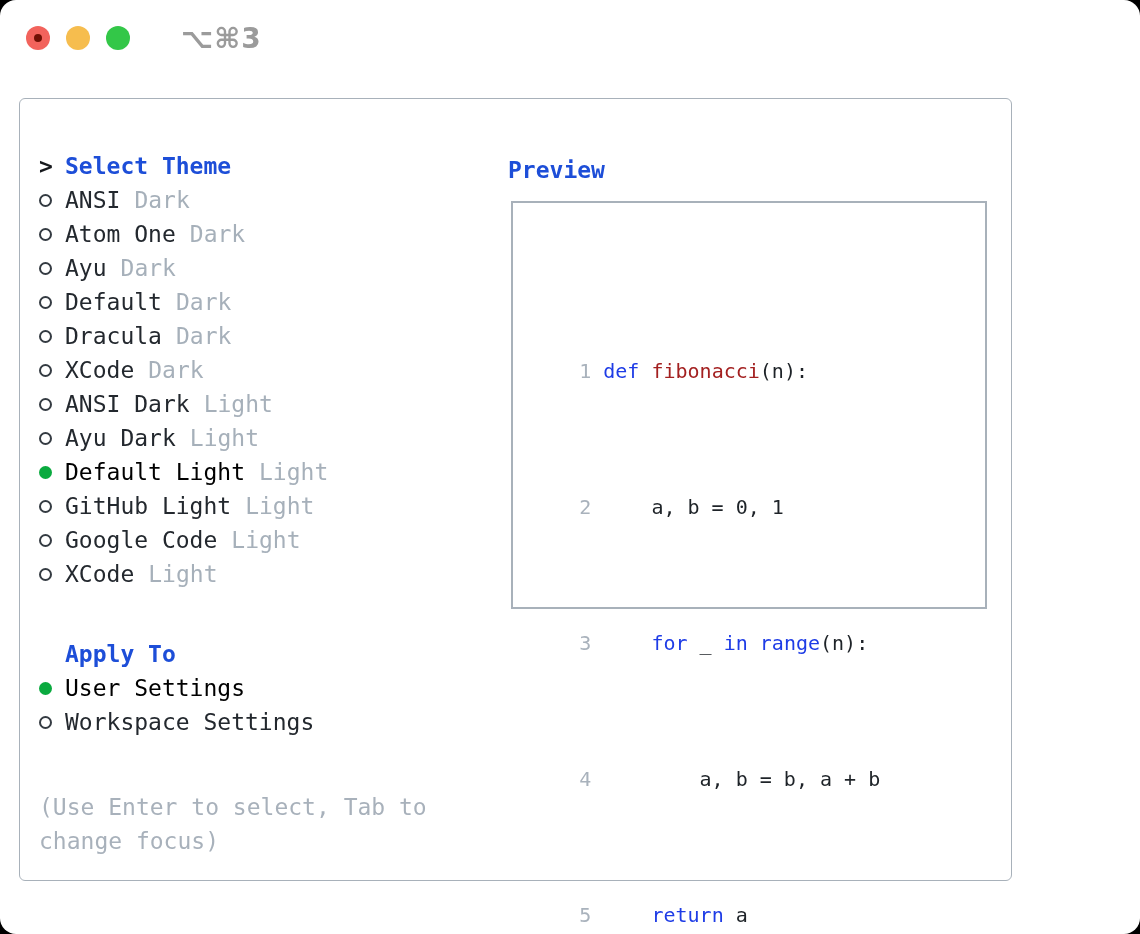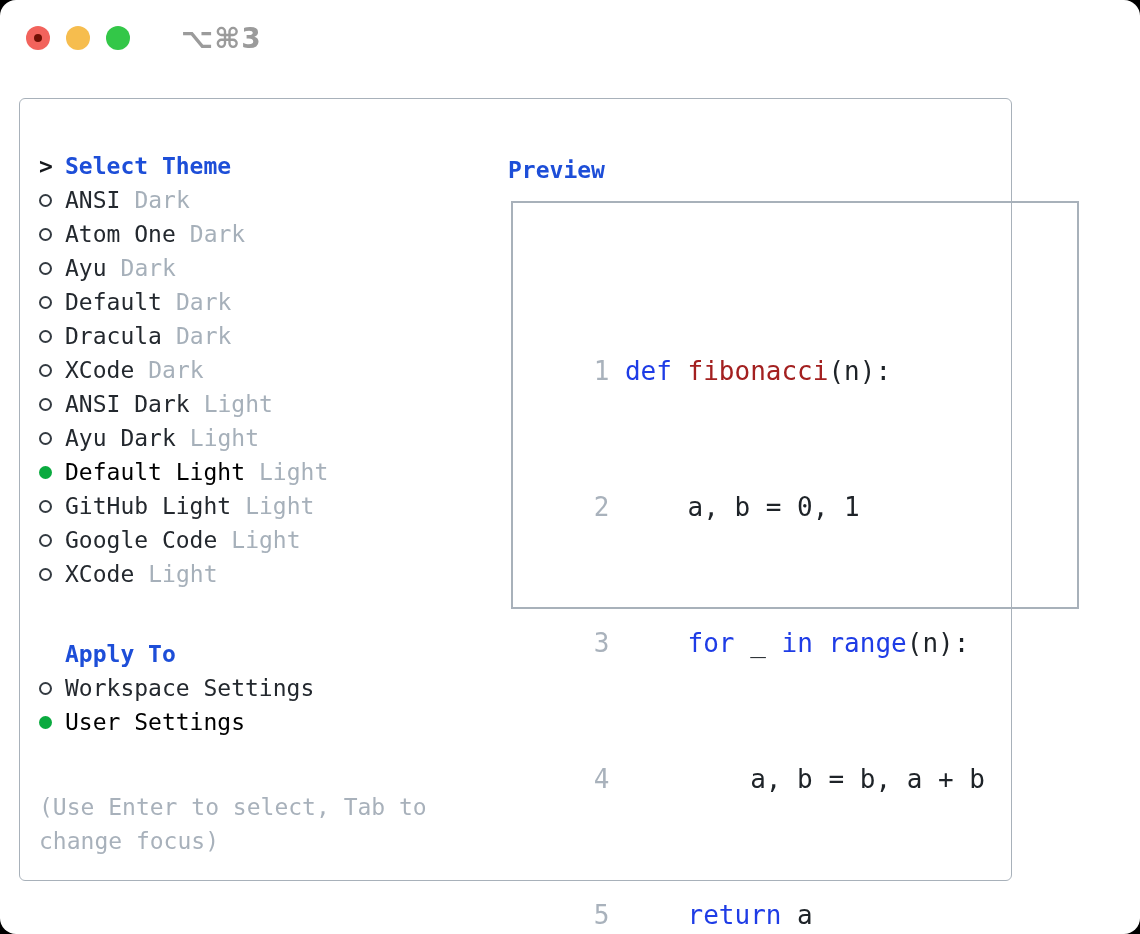--- a/index.html
+++ b/index.html
@@ -35,23 +35,23 @@
   .cursor{font-weight:bold;color:#17191d;}
   .header-text{font-weight:bold;color:#1d4ed8;}
   .t-var{color:#a6b0ba;margin-left:14px;}
   .apply-section{margin-top:46px;}
   .help-text{
     margin-top:51px;width:450px;color:#a8b1bb;line-height:34px;font-size:23px;
   }
   
   .preview-title{position:absolute;left:488px;top:50px;height:34px;display:flex;align-items:flex-end;font-size:23px;}
   .preview-box{
-    position:absolute;left:491px;top:102px;width:568px;height:408px;
+    position:absolute;left:491px;top:102px;width:476px;height:408px;
     border:2px solid #a8b1ba;box-sizing:border-box;
-    padding:49px 0 0 18px;font-size:26px;line-height:34px;white-space:pre;color:#1e2328;
+    padding:49px 0 0 18px;font-size:20px;line-height:34px;white-space:pre;color:#1e2328;
   }
   .cline{height:34px;white-space:pre;}
   .blank{height:34px;}
   .ln{display:inline-block;width:2ch;color:#a9b2bc;}
   .kw{color:#1e3ce6;}
   .fn{color:#a32020;}
 </style>
 </head>
 <body>
 
@@ -144,28 +144,28 @@
     <span class="t-var">Light</span>
   </div>
 </div>
 
       <div class="apply-section">
         <div class="row">
           <span class="marker"></span>
           <span class="header-text">Apply To</span>
         </div>
         <div id="apply-list">
+  <div class="row apply-row selected">
+    <span class="marker"><span class="radio"></span></span>
+    <span class="t-name">User Settings</span>
+  </div>
+
   <div class="row apply-row">
     <span class="marker"><span class="radio"></span></span>
     <span class="t-name">Workspace Settings</span>
-  </div>
-
-  <div class="row apply-row selected">
-    <span class="marker"><span class="radio"></span></span>
-    <span class="t-name">User Settings</span>
   </div>
 </div>
       </div>
 
       <div class="help-text">(Use Enter to select, Tab to change focus)</div>
     </div>
 
     <div class="preview-title">
       <span class="header-text">Preview</span>
     </div>

